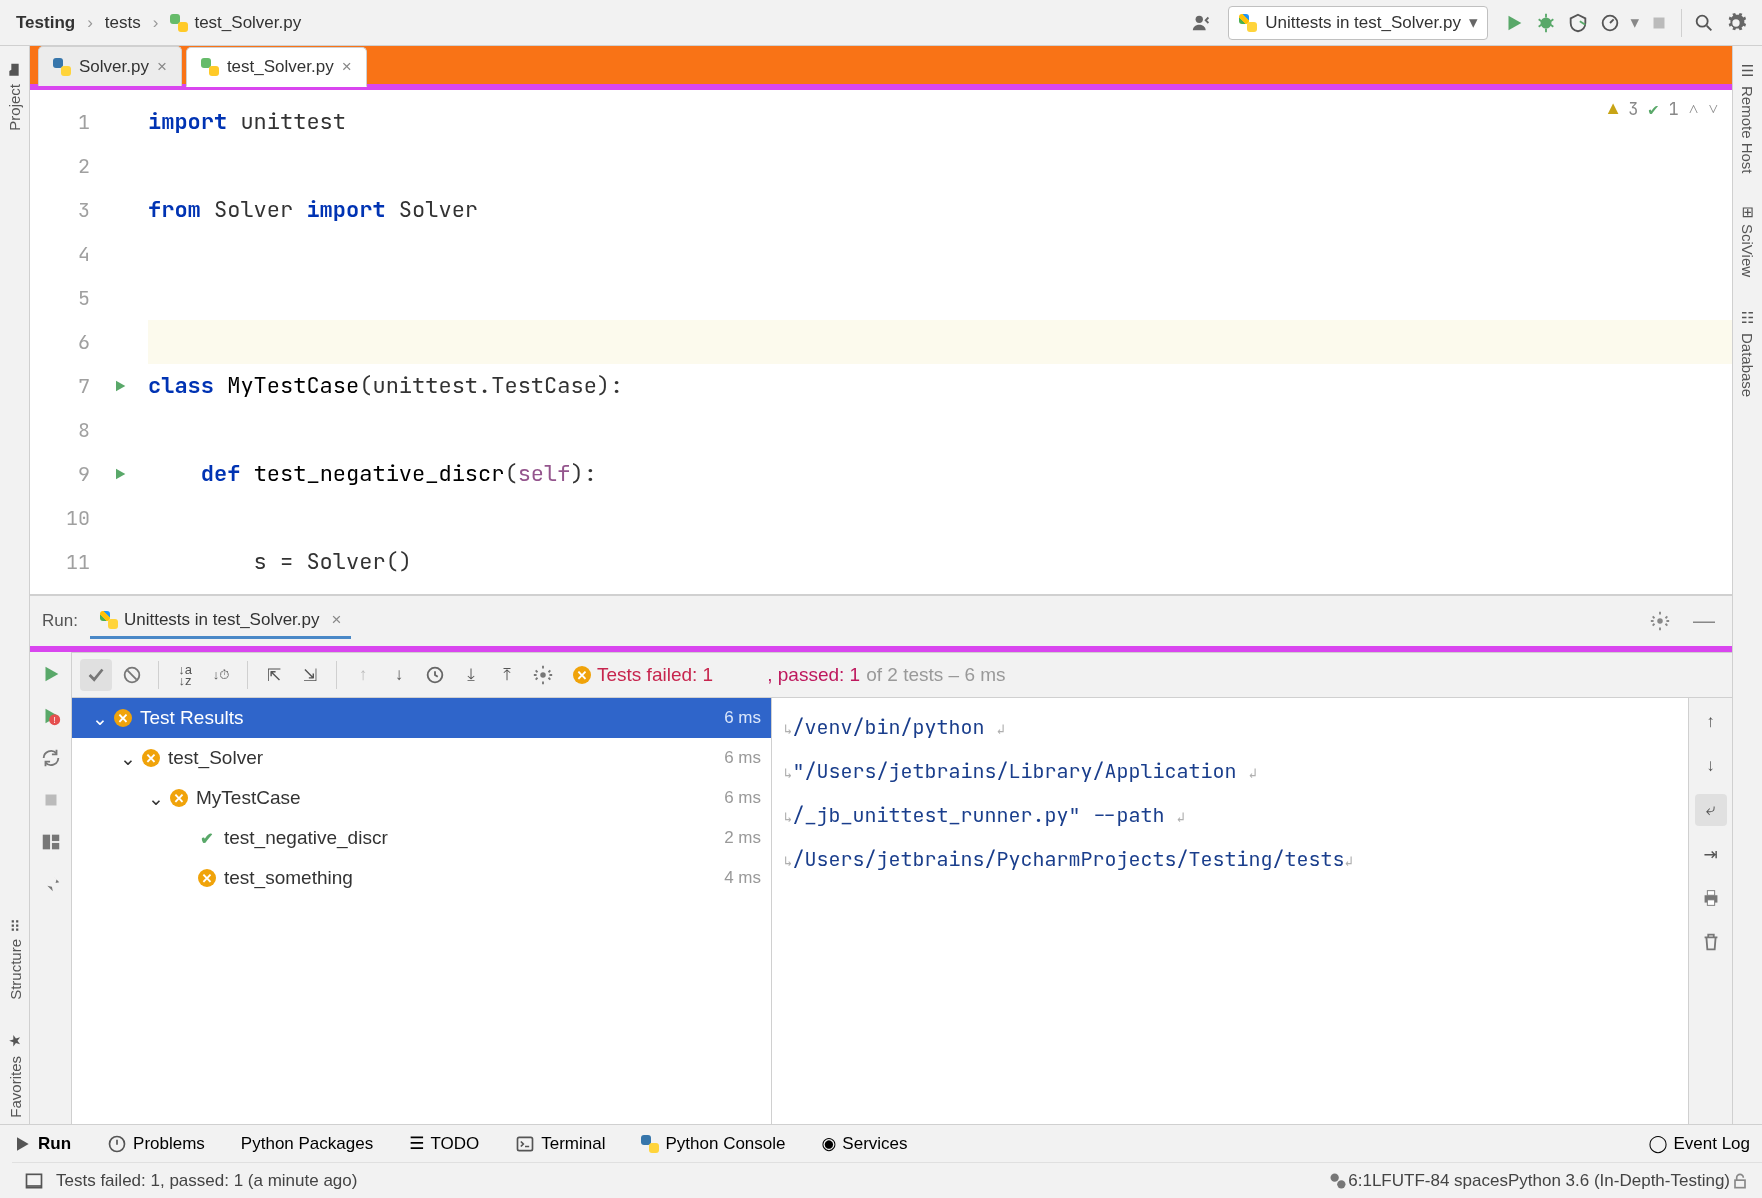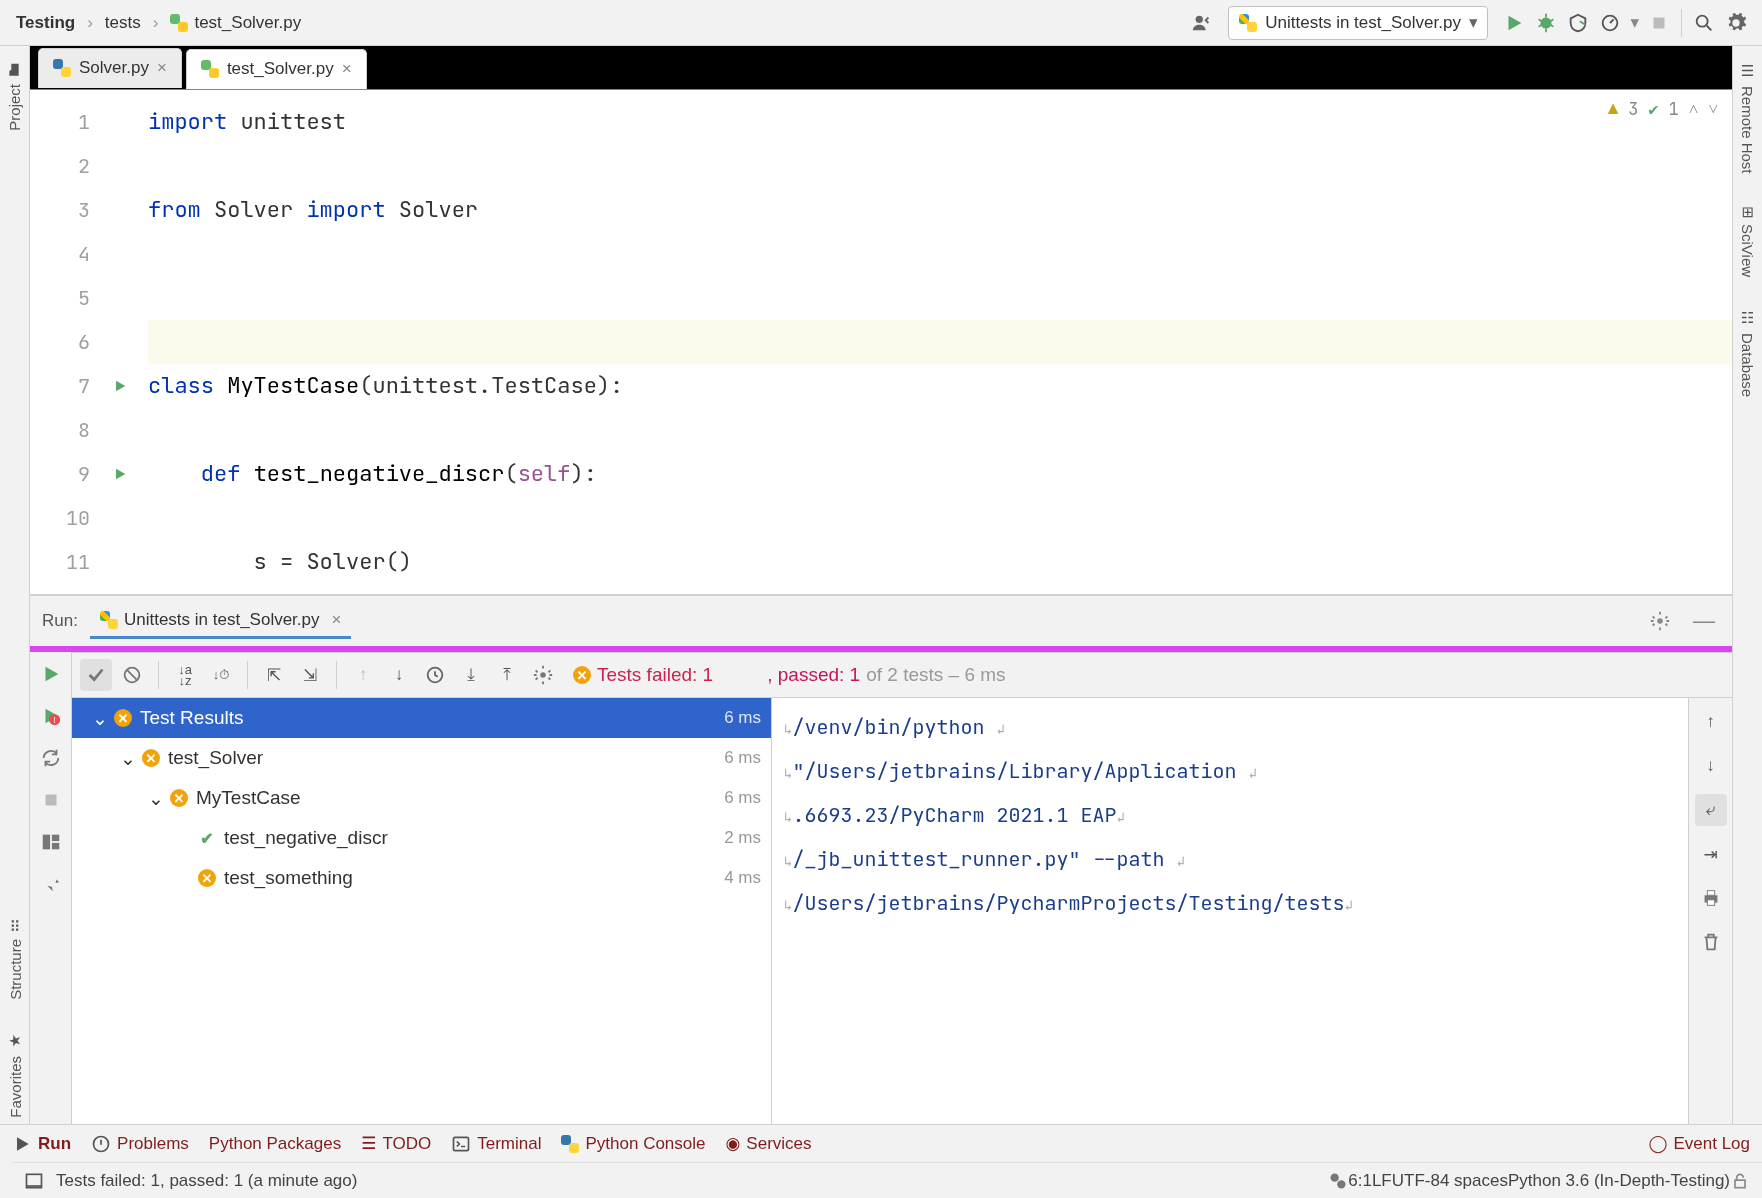--- a/index.html
+++ b/index.html
@@ -44,22 +44,22 @@
 }
 .right-rail { border-right: none; border-left: 1px solid #d0d0d0; }
 .rail-label {
   writing-mode: vertical-rl; transform: rotate(180deg);
   font-size: 15px; color: #555; cursor: pointer; padding: 6px 0;
   display: flex; align-items: center; gap: 6px;
 }
 .right-rail .rail-label { transform: none; }
 .center { flex: 1; display: flex; flex-direction: column; min-width: 0; }
 .tabs {
-  height: 44px; display: flex; align-items: center; background: #000000;
-  border-bottom: 1px solid #d946ef; padding-left: 8px;
+  height: 44px; display: flex; align-items: flex-start; background: #f97316;
+  border-bottom: 6px solid #d946ef; padding-left: 8px;
 }
 .tab {
   display: flex; align-items: center; gap: 8px; padding: 8px 14px; height: 40px;
   background: #ececec; border: 1px solid #d0d0d0; border-bottom: none;
   border-top-left-radius: 5px; border-top-right-radius: 5px; margin-right: 4px;
   cursor: pointer; color: #333;
 }
 .tab.active { background: #fff; border-bottom: 1px solid #fff; position: relative; top: 1px; }
 .tab .close { color: #888; cursor: pointer; }
 .editor { flex: 0 0 500px; display: flex; background: #fff; border-bottom: 1px solid #d0d0d0; position: relative; }
@@ -67,21 +67,21 @@
   width: 70px; background: #fff; text-align: right; padding: 10px 10px 10px 0;
   color: #a0a0a0; font-size: 20px; line-height: 44px;
 }
 .gutter .ln { height: 44px; }
 .run-gutter { width: 40px; background: #fff; padding-top: 10px; }
 .run-gutter div { height: 44px; display: flex; align-items: center; justify-content: center; }
 .code {
   flex: 1; padding: 10px 0 10px 8px; font-size: 22px; line-height: 44px;
   white-space: pre; overflow: hidden;
 }
-.kw { color: #0033b3; }
+.kw { color: #0033b3; font-weight: bold; }
 .fn { color: #000; }
 .self { color: #94558d; }
 .cls { color: #000; }
 .bg-caret { background: #fcfaed; display: block; width: 100%; }
 .inspections { position: absolute; top: 8px; right: 14px; display: flex; gap: 10px; align-items: center; color: #888; font-size: 17px; }
 .run-panel {
   flex: 1; display: flex; flex-direction: column; background: #f2f2f2;
   border-top: 1px solid #d0d0d0; min-height: 0;
 }
 .run-header {
@@ -120,21 +120,21 @@
   flex: 1; background: #fff; padding: 8px 12px; overflow: auto;
   font-size: 20px; line-height: 42px; color: #1a3e8c;
 }
 .console .wrap-mark { color: #b0b0b0; font-size: 14px; }
 .right-actions {
   width: 44px; border-left: 1px solid #d0d0d0; background: #f2f2f2;
   display: flex; flex-direction: column; align-items: center; padding-top: 8px; gap: 12px;
 }
 .bottom-bar {
   height: 38px; background: #f2f2f2; border-top: 1px solid #d0d0d0;
-  display: flex; align-items: center; padding: 0 12px; gap: 20px; font-size: 17px; color: #7f1d1d;
+  display: flex; align-items: center; padding: 0 12px; gap: 36px; font-size: 17px; color: #000000;
 }
 .bottom-bar .item { display: flex; align-items: center; gap: 6px; cursor: pointer; }
 .status-bar {
   height: 36px; background: #f2f2f2; border-top: 1px solid #e0e0e0;
   display: flex; align-items: center; padding: 0 12px; font-size: 17px; color: #444; margin-left: 12px;
 }
 svg { display: block; }
 .icon-sm { width: 20px; height: 20px; }
 .status-summary { display: flex; align-items: center; gap: 6px; margin-left: 10px; font-size: 19px; }
 .fail-txt { color: #c7254e; }
@@ -457,21 +457,20 @@
                     <span style="width:14px;display:inline-block"></span>
                     <span class="fail-ico">✕</span>
                     <span>test_something</span>
                   </div>
                   <div class="time">4 ms</div>
                 </div>
               </div>
             <div class="console mono" id="console">
                 <div><span class="wrap-mark">↳</span>/venv/bin/python <span class="wrap-mark">↲</span></div>
                 <div><span class="wrap-mark">↳</span>"/Users/jetbrains/Library/Application <span class="wrap-mark">↲</span></div>
-                <div><span class="wrap-mark">↳</span>.6693.23/PyCharm 2021.1 EAP<span class="wrap-mark">↲</span></div>
                 <div><span class="wrap-mark">↳</span>/_jb_unittest_runner.py" --path <span class="wrap-mark">↲</span></div>
                 <div><span class="wrap-mark">↳</span>/Users/jetbrains/PycharmProjects/Testing/tests<span class="wrap-mark">↲</span></div>
               </div>
             <div class="right-actions">
               <div class="tbtn">↑</div>
               <div class="tbtn">↓</div>
               <div class="tbtn" style="background:#e0e0e0">⤶</div>
               <div class="tbtn">⇥</div>
               <div class="tbtn svg-btn">
                   <svg viewBox="0 0 24 24" fill="#777">

